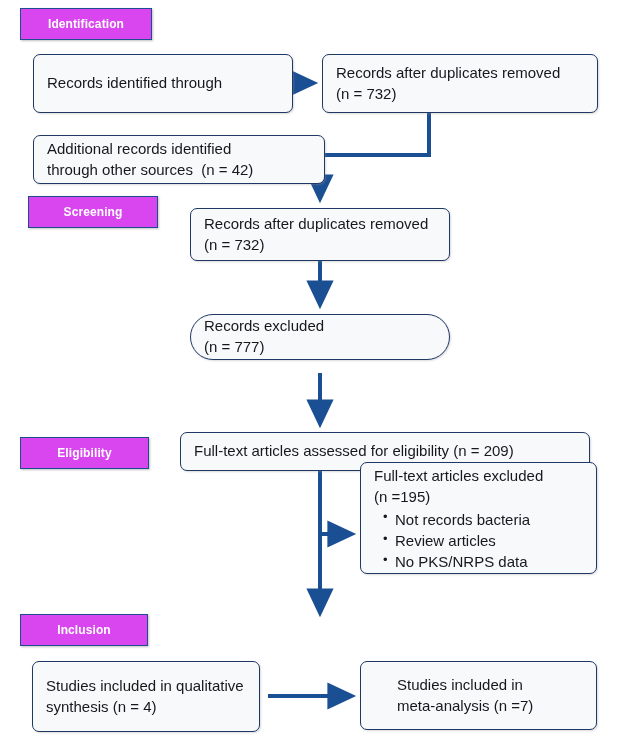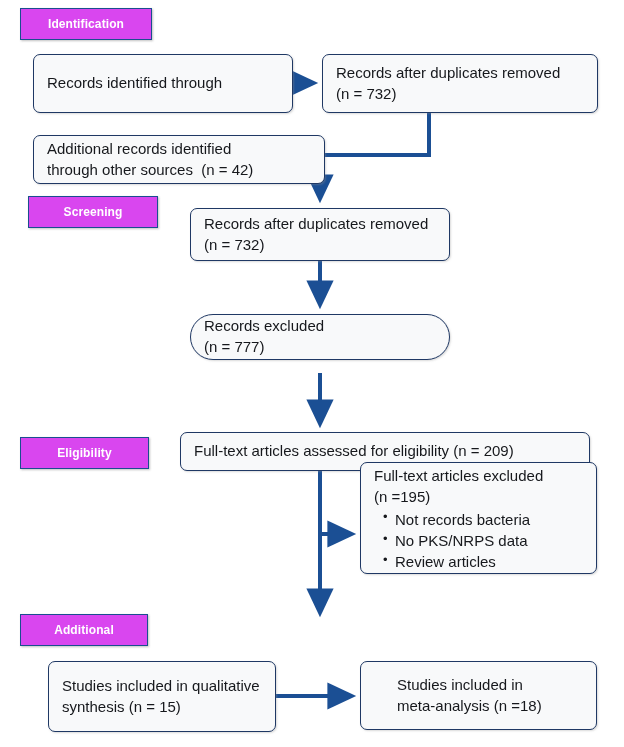--- a/index.html
+++ b/index.html
@@ -104,21 +104,21 @@
 
     <path d="M320,471 L320,610" stroke="#1b4f94" stroke-width="4" fill="none" marker-end="url(#arrow-down)"></path>
     <path d="M320,534 L349,534" stroke="#1b4f94" stroke-width="4" fill="none" marker-end="url(#arrow-right)"></path>
 
     <path d="M268,696 L349,696" stroke="#1b4f94" stroke-width="4" fill="none" marker-end="url(#arrow-right)"></path>
   </svg>
 
   <div class="stage-label" style="left:20px; top:8px; width:130px; height:30px;">Identification</div>
   <div class="stage-label" style="left:28px; top:196px; width:128px; height:30px;">Screening</div>
   <div class="stage-label" style="left:20px; top:390px; width:127px; height:30px;margin-top:47px;">Eligibility</div>
-  <div class="stage-label" style="left:20px; top:614px; width:126px; height:30px;">Additional</div>
+  <div class="stage-label" style="left:20px; top:614px; width:126px; height:30px;">Inclusion</div>
 
   <div class="node" style="left:33px; top:54px; width:260px; height:59px;">
     <span class="line">Records identified through</span>
   </div>
 
   <div class="node" style="left:322px; top:54px; width:276px; height:59px;">
     <span class="line">Records after duplicates removed</span>
     <span class="line">(n = 732)</span>
   </div>
 
@@ -139,28 +139,28 @@
 
   <div class="node single" style="left:180px; top:432px; width:410px; height:39px;">
     <span class="line">Full-text articles assessed for eligibility (n = 209)</span>
   </div>
 
   <div class="node" style="left:360px; top:462px; width:237px; height:112px; padding-top:9px;">
     <span class="line">Full-text articles excluded</span>
     <span class="line">(n =195)</span>
     <ul>
       <li>Not records bacteria</li>
+      <li>Review articles</li>
       <li>No PKS/NRPS data</li>
-      <li>Review articles</li>
     </ul>
   </div>
 
-  <div class="node" style="left:48px; top:661px; width:228px; height:71px;">
+  <div class="node" style="left:32px; top:661px; width:228px; height:71px;">
     <span class="line">Studies included in qualitative</span>
-    <span class="line">synthesis (n = 15)</span>
+    <span class="line">synthesis (n = 4)</span>
   </div>
 
   <div class="node" style="left:360px; top:661px; width:237px; height:69px;padding-left:36px;">
     <span class="line">Studies included in</span>
-    <span class="line">meta-analysis (n =18)</span>
+    <span class="line">meta-analysis (n =7)</span>
   </div>
 
 </div>
 
 </body></html>

